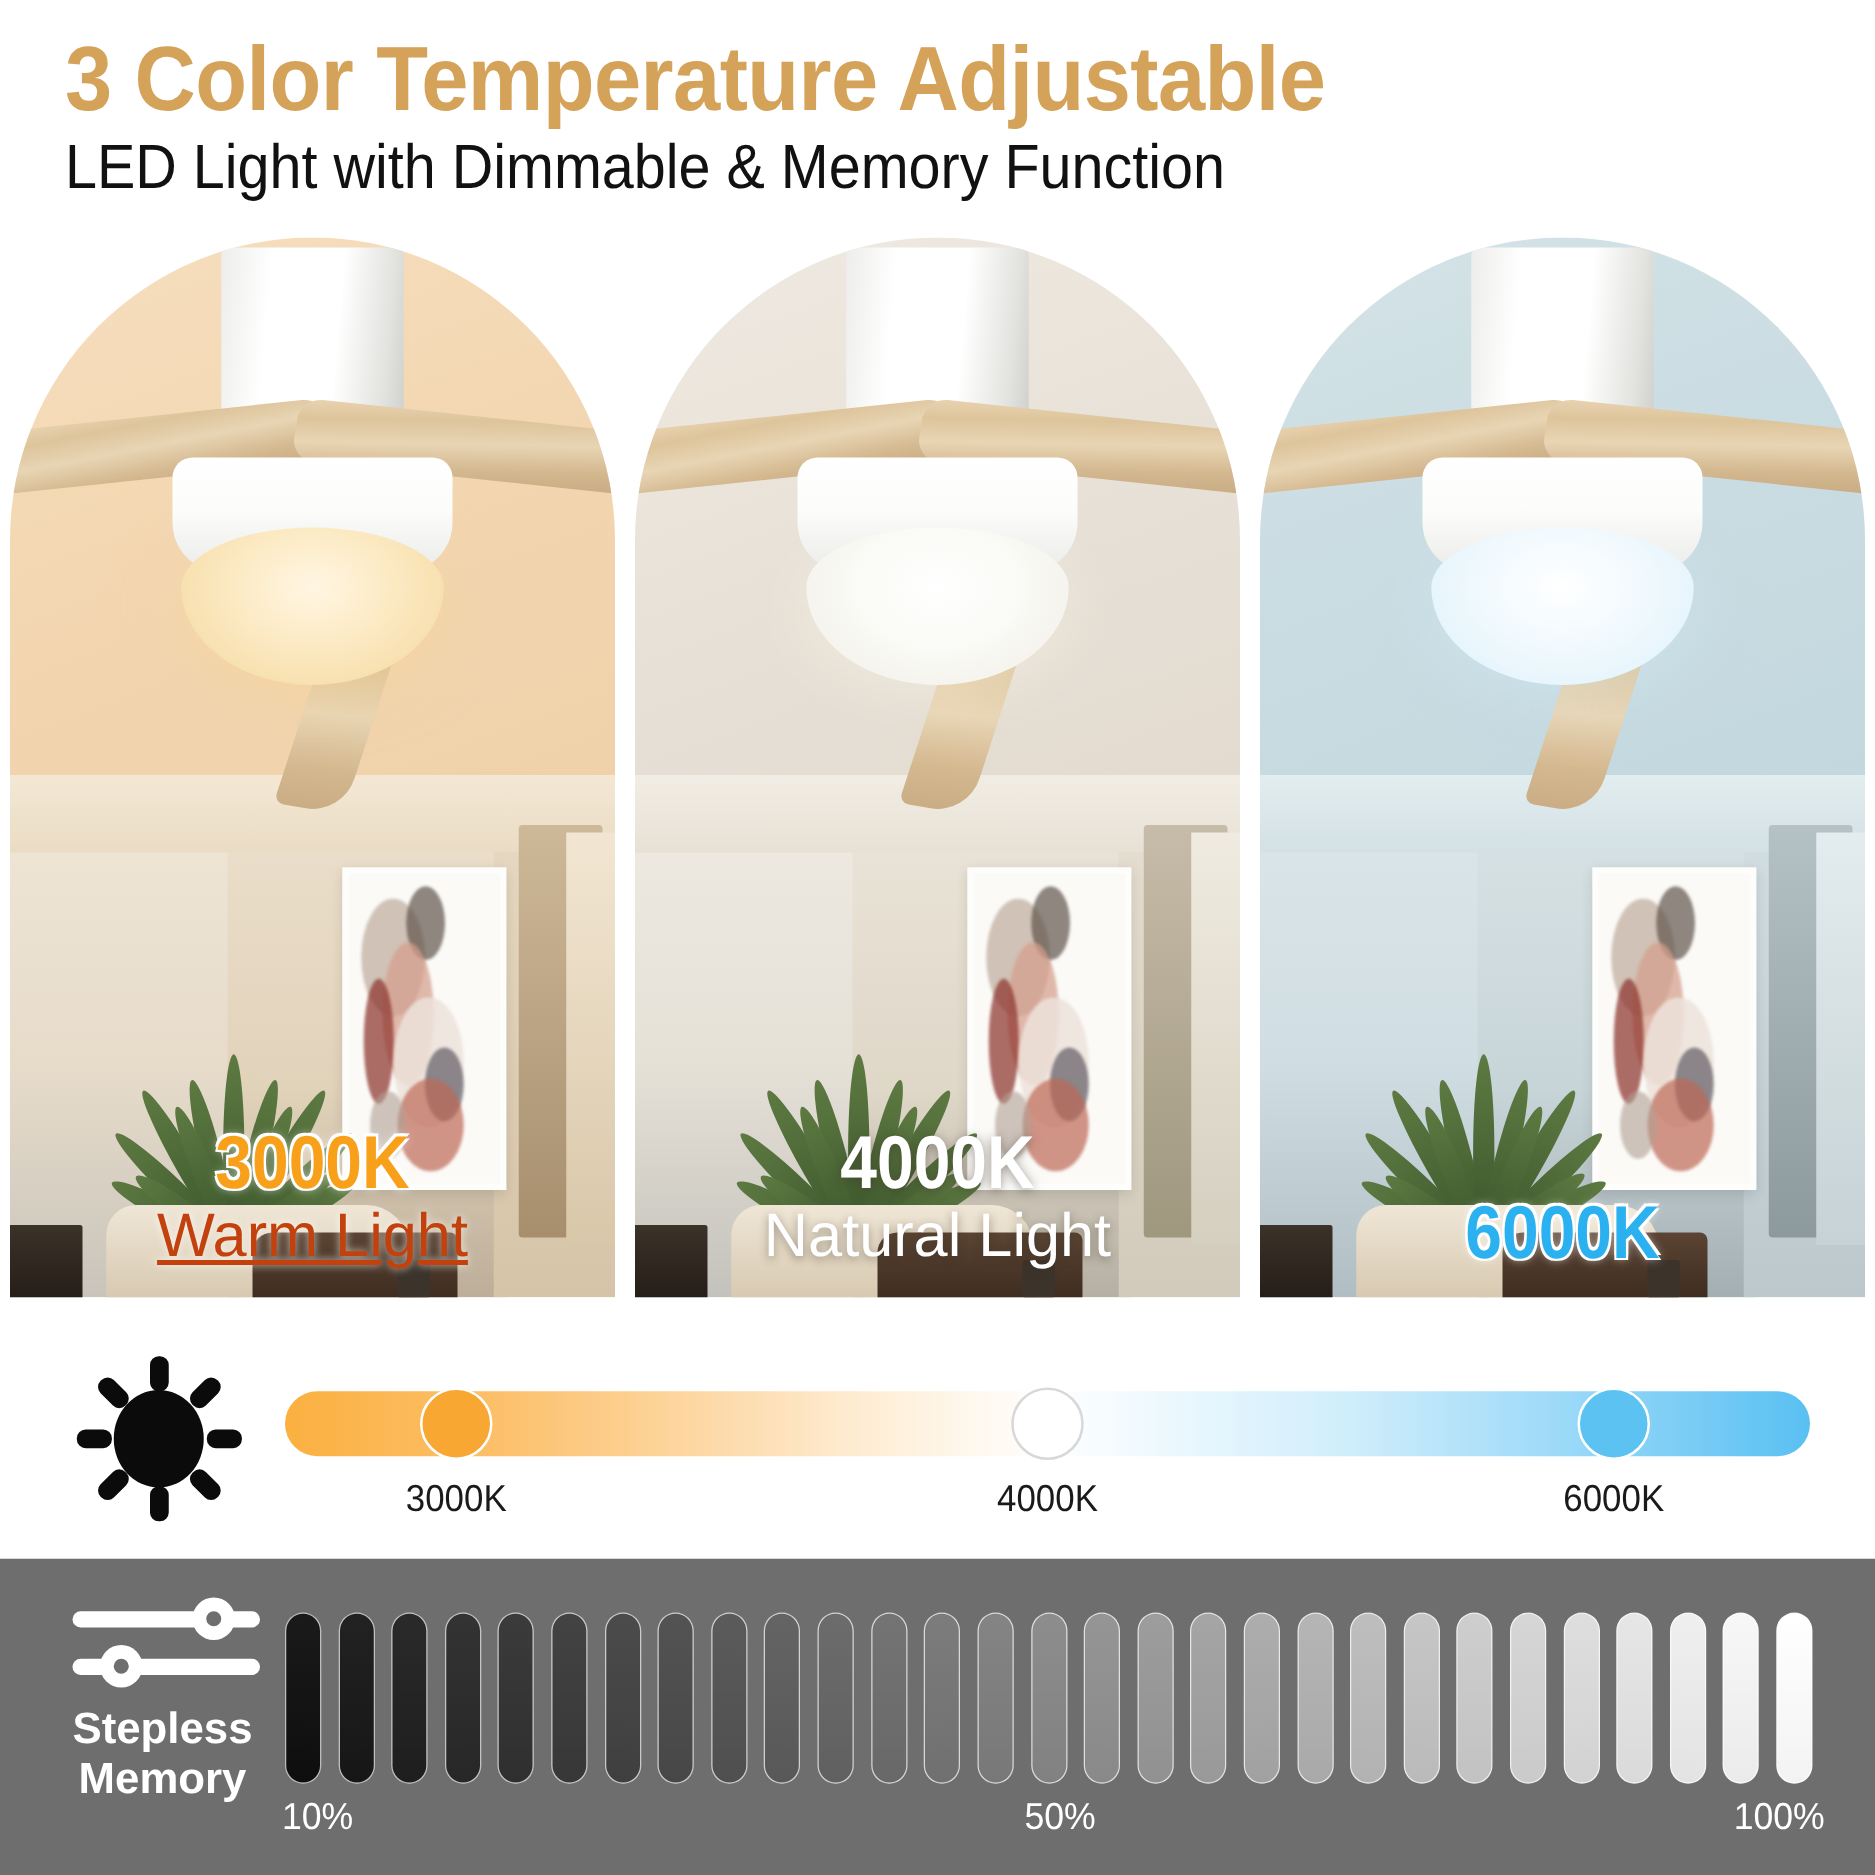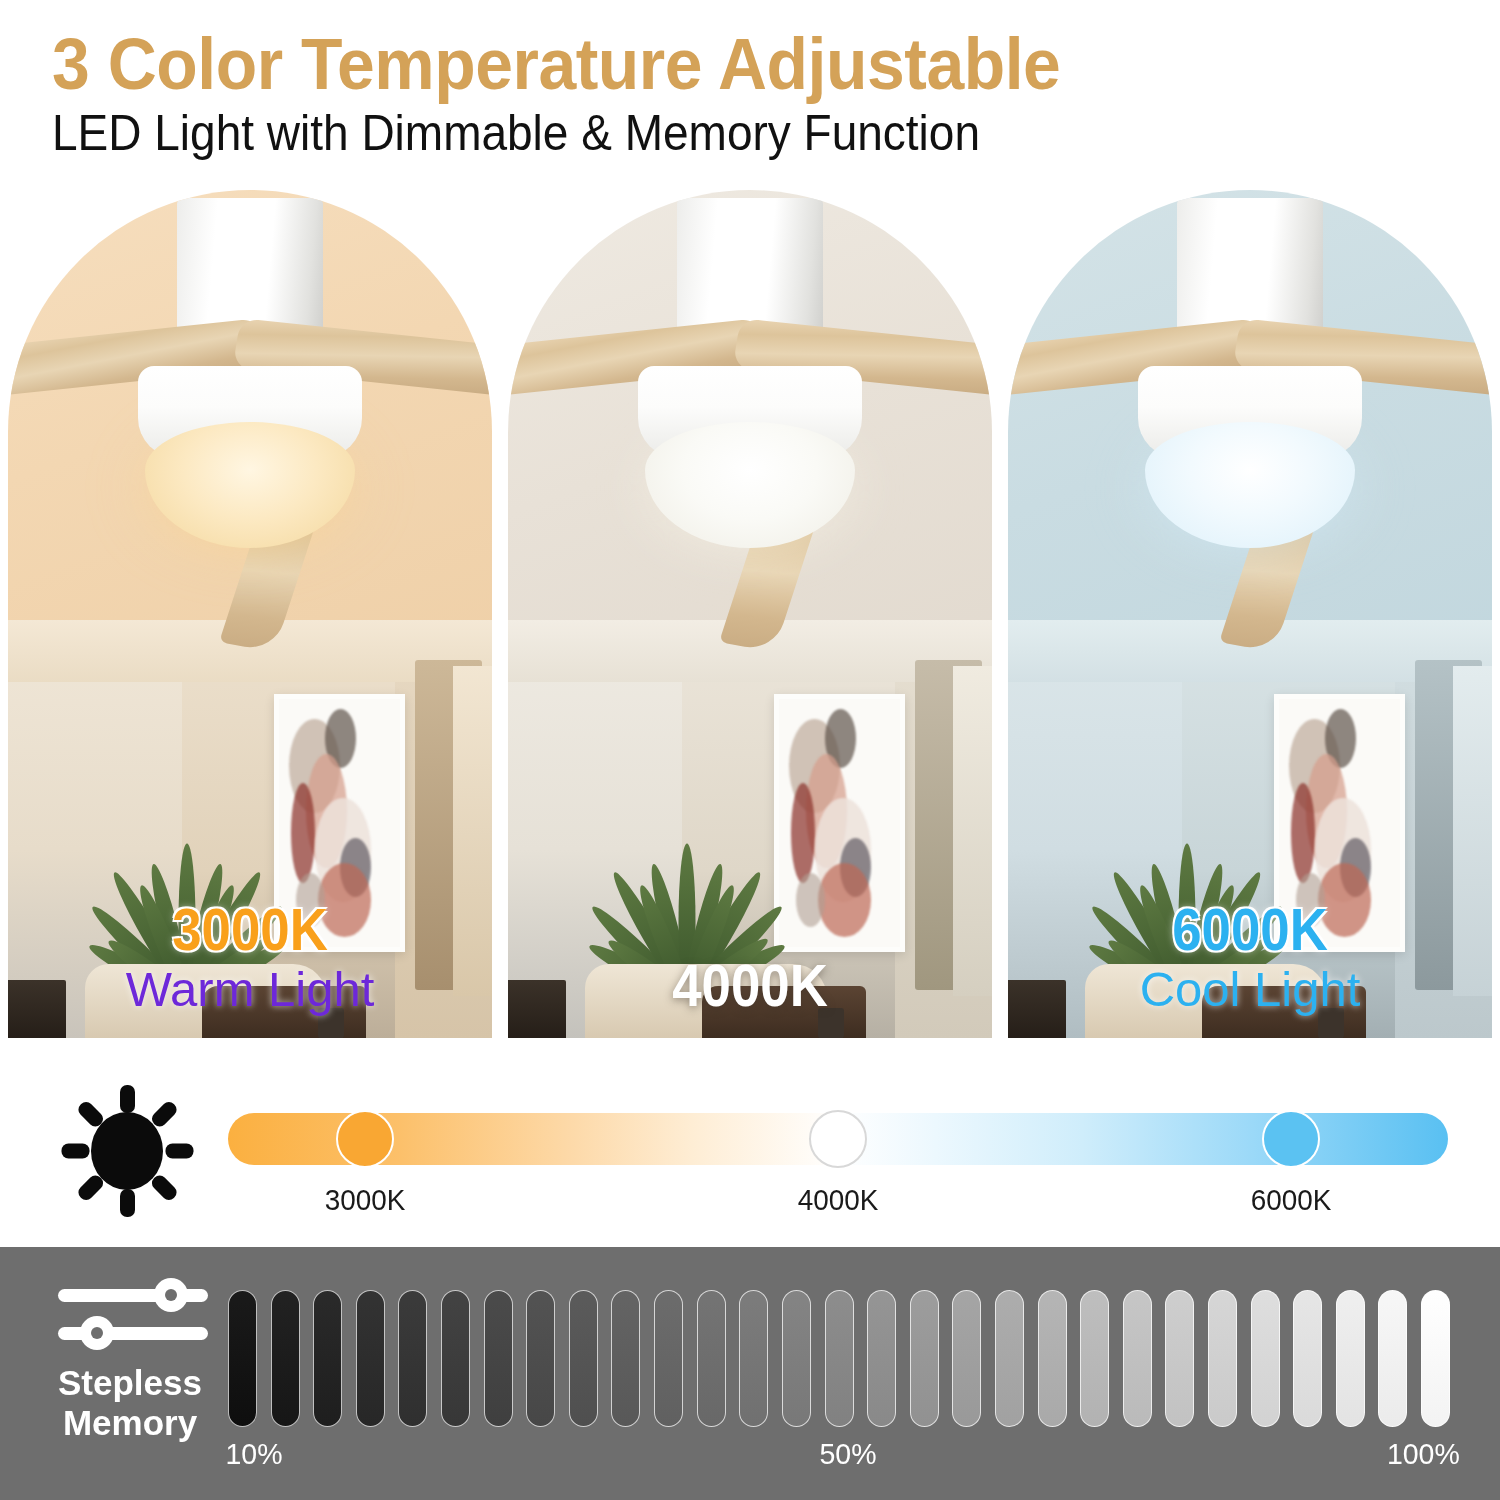--- a/index.html
+++ b/index.html
@@ -181,21 +181,21 @@
   .kelvin {
     font-size:60px; font-weight:bold; line-height:1.0;
     transform:scaleX(0.88); display:block;
     letter-spacing:0px;
   }
   .lightname {
     font-size:49px; font-weight:normal; line-height:1.08;
     display:block; margin-top:3px;
   }
   .p1 .kelvin { color:#F9A01B; text-shadow:-2px -2px 0 #fff,2px -2px 0 #fff,-2px 2px 0 #fff,2px 2px 0 #fff,0 0 9px rgba(255,255,255,.8); }
-  .p1 .lightname { color:#6d28d9; text-shadow:0 0 7px rgba(255,255,255,.75); }
+  .p1 .lightname { color:#c2410c; text-shadow:0 0 7px rgba(255,255,255,.75);text-decoration:underline; }
   .p2 .kelvin { color:#FFFFFF; text-shadow:0 2px 9px rgba(60,50,40,.5); }
   .p2 .lightname { color:#FFFFFF; text-shadow:0 2px 8px rgba(60,50,40,.45); }
   .p3 .kelvin { color:#2CB1F0; text-shadow:-2px -2px 0 #fff,2px -2px 0 #fff,-2px 2px 0 #fff,2px 2px 0 #fff,0 0 9px rgba(255,255,255,.8); }
   .p3 .lightname { color:#2CB1F0; text-shadow:0 0 7px rgba(255,255,255,.75); }
 
   
   .cct { position:absolute; left:0; top:1040px; width:1500px; height:207px; background:#fff; }
   .sun { position:absolute; left:52px; top:36px; width:150px; height:150px; }
   .sun-core {
     position:absolute; left:50%; top:50%; width:72px; height:78px;
@@ -364,20 +364,21 @@
       <div class="motorbase"></div>
       <div class="blade bladeL"></div>
       <div class="blade bladeR"></div>
       <div class="blade bladeB"></div>
       <div class="glowring"></div>
       <div class="lighthousing"></div>
       <div class="lens"></div>
     </div>
     <div class="caption">
       <span class="kelvin">4000K</span>
+      <span class="lightname">Natural Light</span>
     </div>
   </div>
 
   <div class="panel p3">
     <div class="ceiling"></div>
     <div class="room">
       <div class="wallA"></div>
       <div class="wallB"></div>
       <div class="wallC"></div>
       <div class="ceilsoffit"></div>
@@ -419,21 +420,20 @@
       <div class="motorbase"></div>
       <div class="blade bladeL"></div>
       <div class="blade bladeR"></div>
       <div class="blade bladeB"></div>
       <div class="glowring"></div>
       <div class="lighthousing"></div>
       <div class="lens"></div>
     </div>
     <div class="caption">
       <span class="kelvin">6000K</span>
-      <span class="lightname">Cool Light</span>
     </div>
   </div>
 </div>
 
 <div class="cct">
   <div class="sun" id="sun-icon">
     <div class="sun-core"></div>
   <div class="ray" style="width: 15px; height: 28px; margin-left: -7.5px; margin-top: -14px; transform: rotate(0deg) translateY(-52px);"></div>
       <div class="ray" style="width: 15px; height: 28px; margin-left: -7.5px; margin-top: -14px; transform: rotate(45deg) translateY(-52px);"></div>
       <div class="ray" style="width: 15px; height: 28px; margin-left: -7.5px; margin-top: -14px; transform: rotate(90deg) translateY(-52px);"></div>

